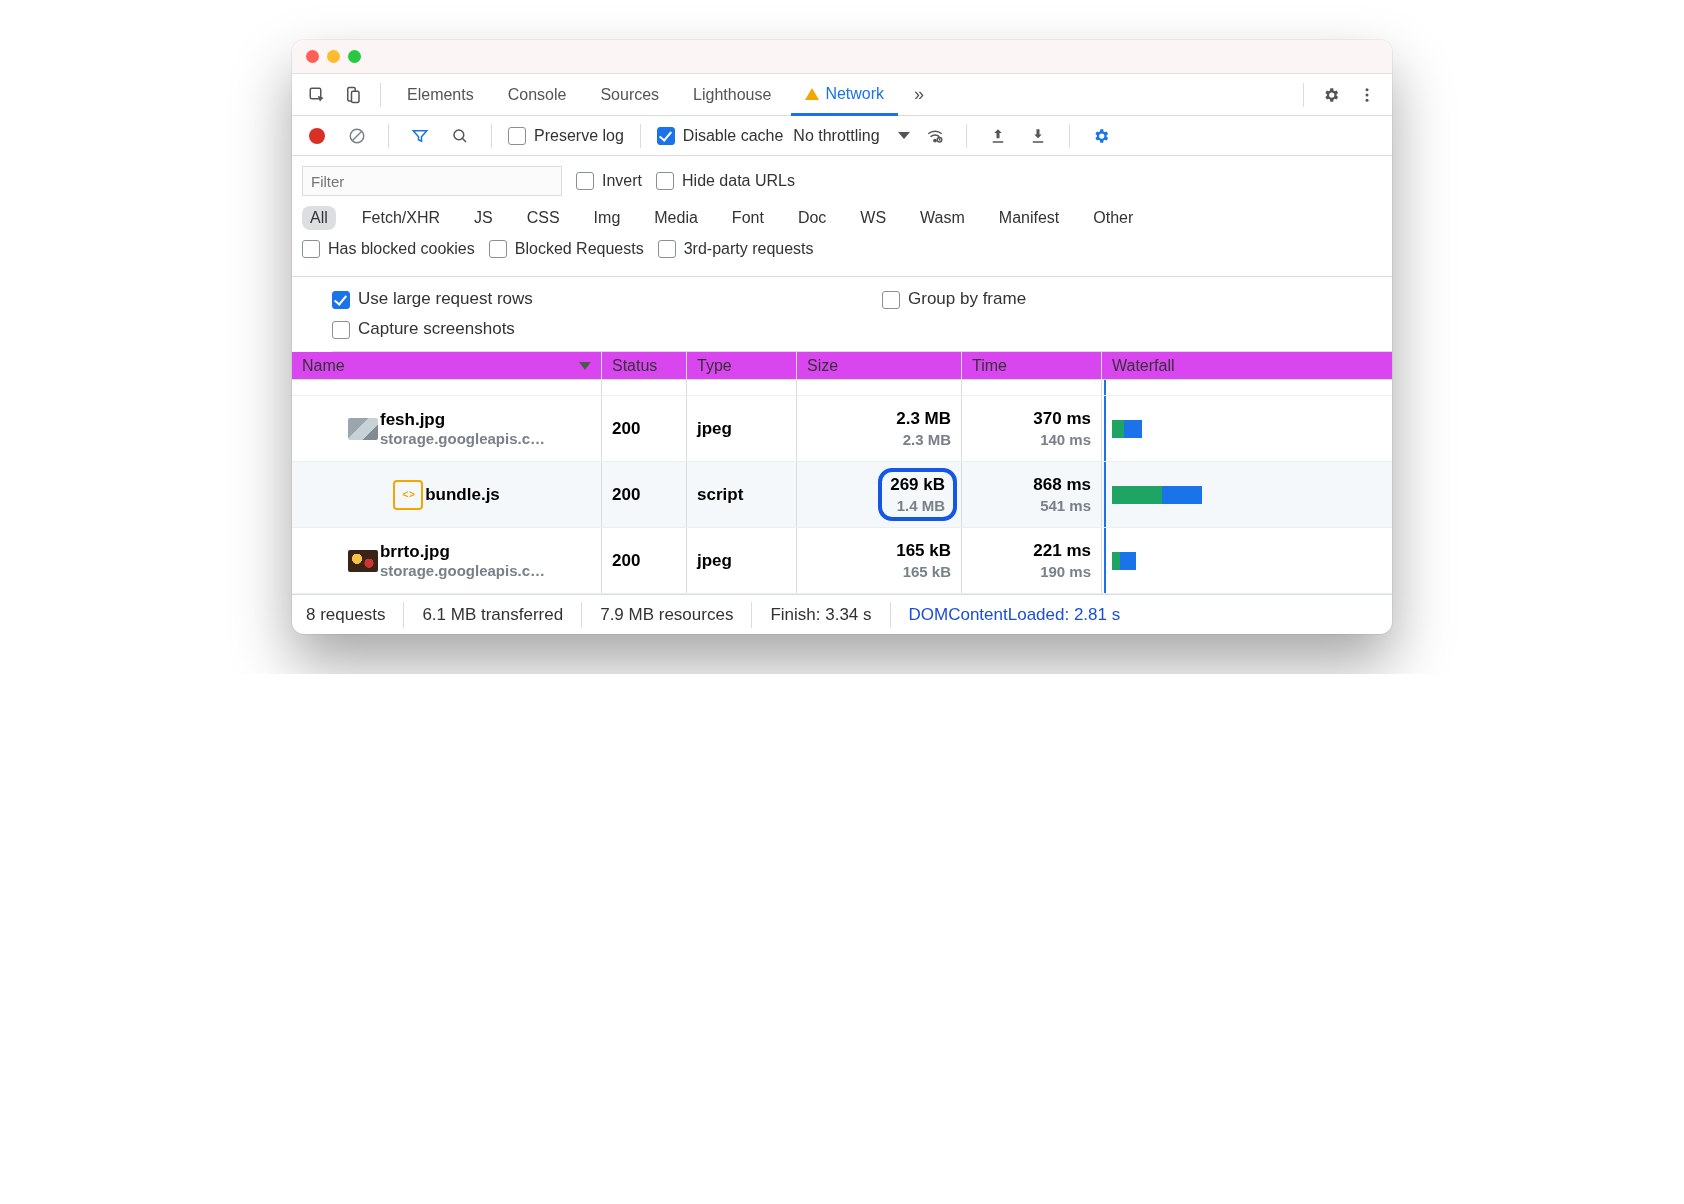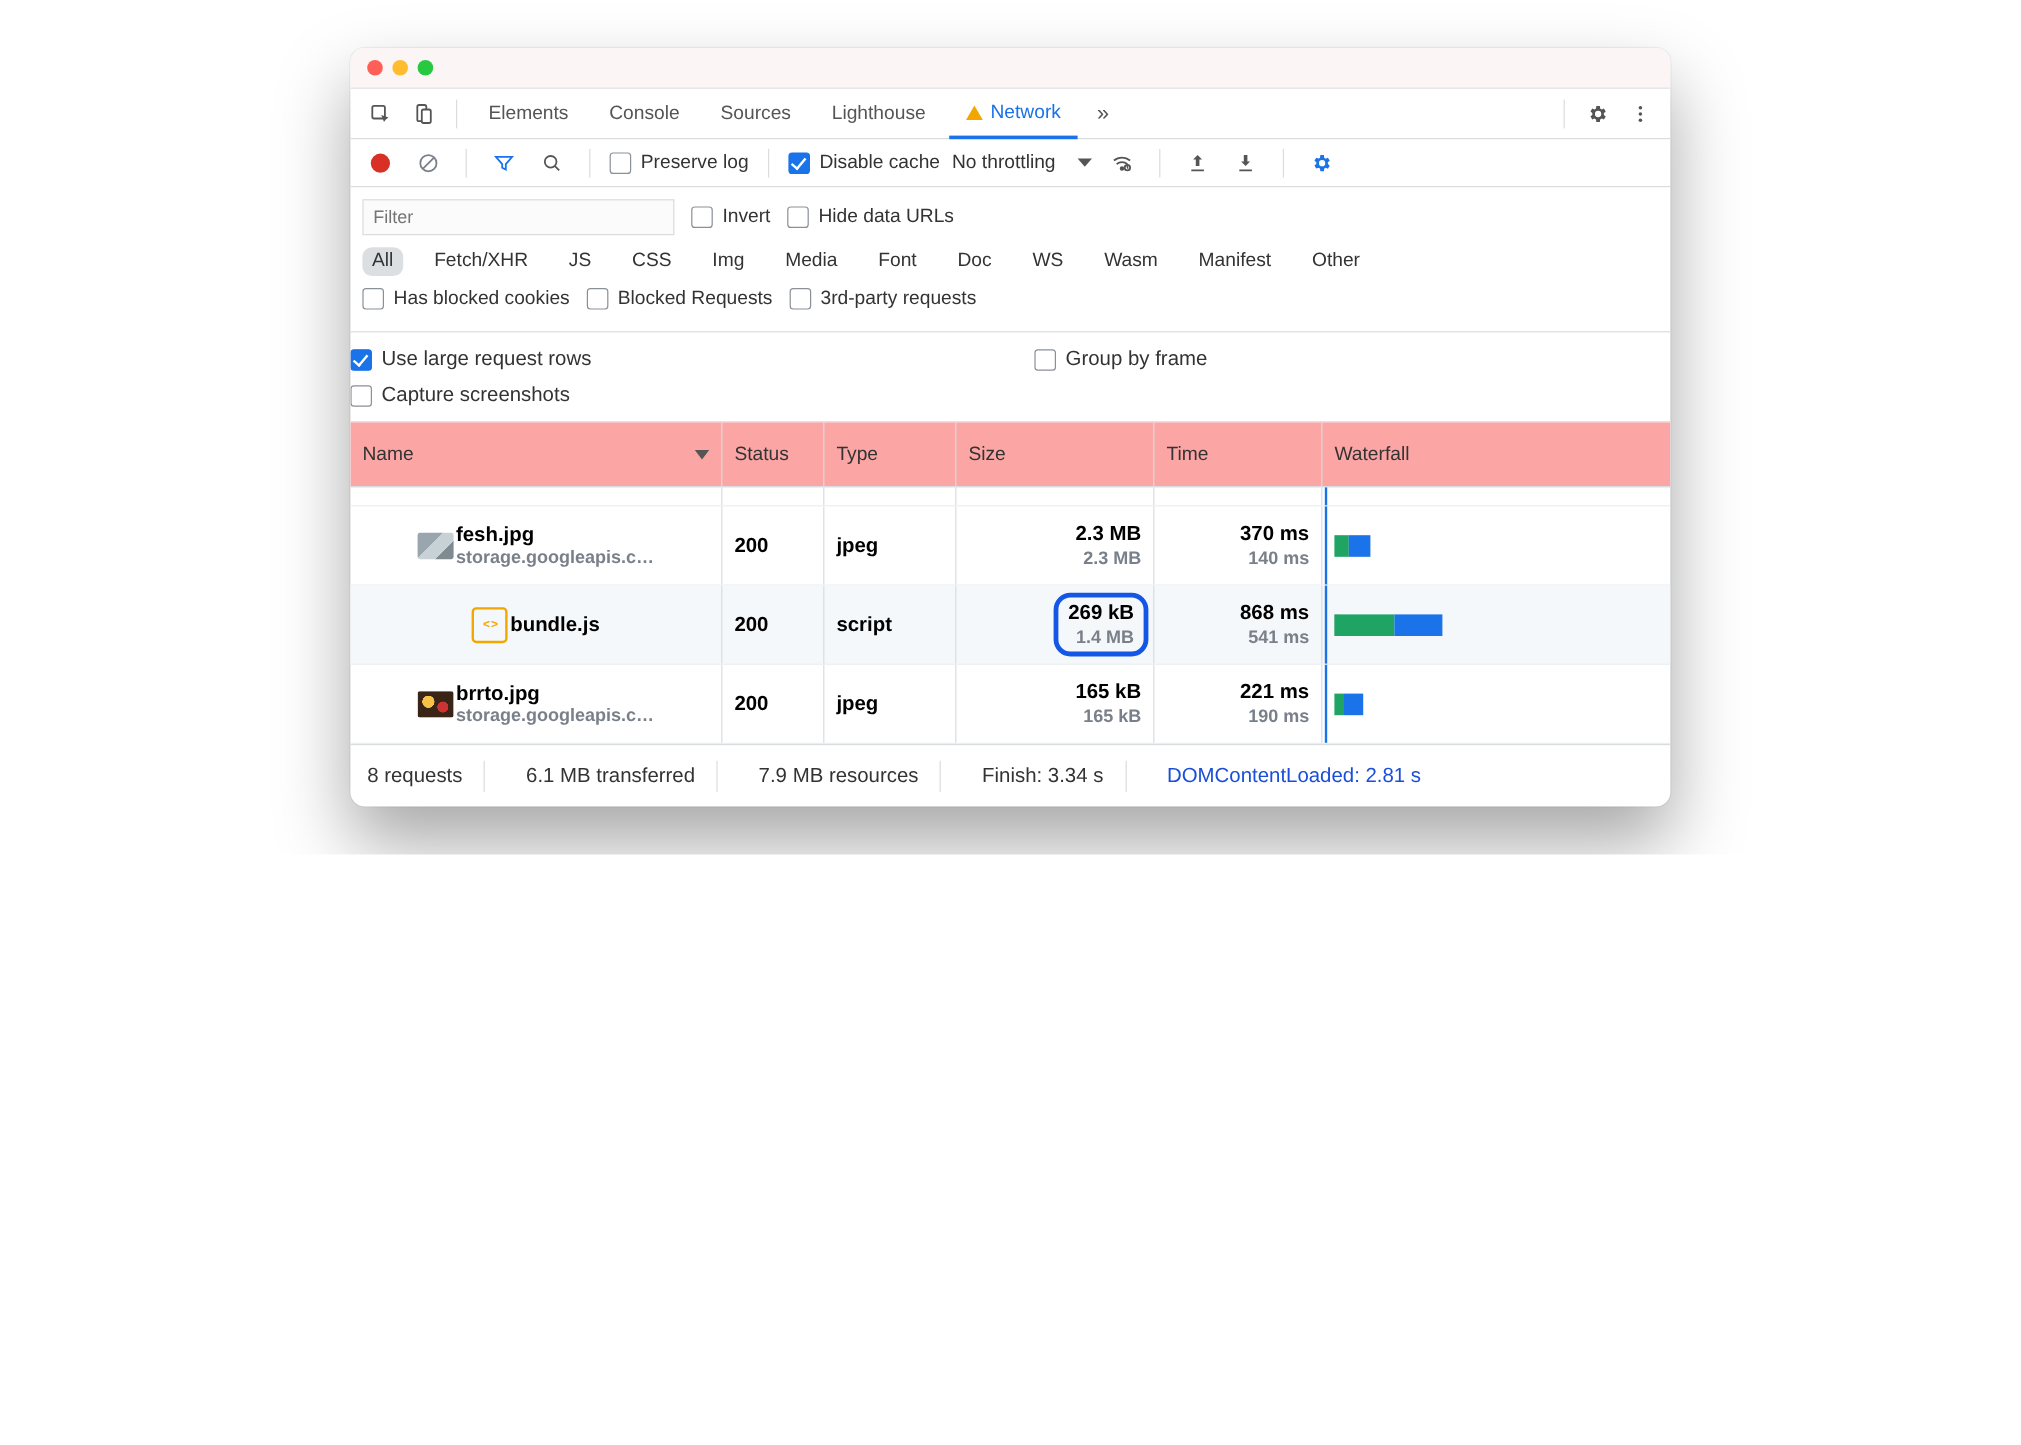--- a/index.html
+++ b/index.html
@@ -86,25 +86,25 @@
   .filterbox{
     width:260px;height:30px;border:1px solid #d9dde0;background:#fbfbfb;
     padding:4px 8px;font-size:15px;outline:none;color:#333;
   }
   .pill{
     padding:3px 8px;border-radius:8px;cursor:pointer;font-size:16px;
   }
   .pill.active{background:#dcdfe2;}
   .twocol{
     display:grid;grid-template-columns:1fr 1fr;gap:10px 40px;
-    padding:12px 0;border-bottom:1px solid #d9dde0;font-size:17px;color:#333;
+    padding:12px 0;border-bottom:1px solid #d9dde0;font-size:17px;color:#333;margin-left:40px;
   }
   
   .thead{
-    display:flex;align-items:center;height:54px;background:#fca5a5;border-bottom:1px solid #d9dde0;
+    display:flex;align-items:center;height:28px;background:#d946ef;border-bottom:1px solid #d9dde0;
     font-size:16px;color:#333;
   }
   .th,.td{padding:0 10px;border-right:1px solid #d9dde0;display:flex;align-items:center;height:100%;}
   .th:last-child,.td:last-child{border-right:none;}
   .c-name{flex:0 0 310px;} .c-status{flex:0 0 85px;} .c-type{flex:0 0 110px;}
   .c-size{flex:0 0 165px;justify-content:flex-end;} .c-time{flex:0 0 140px;justify-content:flex-end;}
   .c-wf{flex:1;}
   .sorttri{width:0;height:0;border-left:6px solid transparent;border-right:6px solid transparent;border-top:8px solid #555;margin-left:auto;}
   .tbody{}
   .scrollstub{
@@ -127,22 +127,22 @@
     border:4px solid #1457e6;border-radius:14px;padding:3px 8px;margin:-4px -6px;
     display:flex;flex-direction:column;align-items:flex-end;gap:2px;
   }
   .wf{position:relative;height:100%;}
   .wfbar{position:absolute;top:50%;transform:translateY(-50%);height:18px;display:flex;}
   .wfbar .g{background:#1fa463;} .wfbar .b{background:#1a73e8;}
   .wfline{position:absolute;top:0;bottom:0;width:2px;background:#1a73e8;right:6px;}
   .wfstub{position:absolute;top:50%;transform:translateY(-50%);height:18px;width:4px;background:#cfd3d7;}
   
   .footer{
-    height:52px;border-top:1px solid #d9dde0;display:flex;align-items:center;
-    padding:0 14px;font-size:17px;color:#333;gap:16px;
+    height:40px;border-top:1px solid #d9dde0;display:flex;align-items:center;
+    padding:0 14px;font-size:17px;color:#333;gap:0;
   }
   .footer .cell{padding:0 18px;border-right:1px solid #d9dde0;height:26px;display:flex;align-items:center;}
   .footer .cell:first-child{padding-left:0;}
   .footer .cell:last-child{border-right:none;}
   .dcl{color:#1a4ed8;}
 </style>
 </head>
 <body>
 
 <div class="window">

